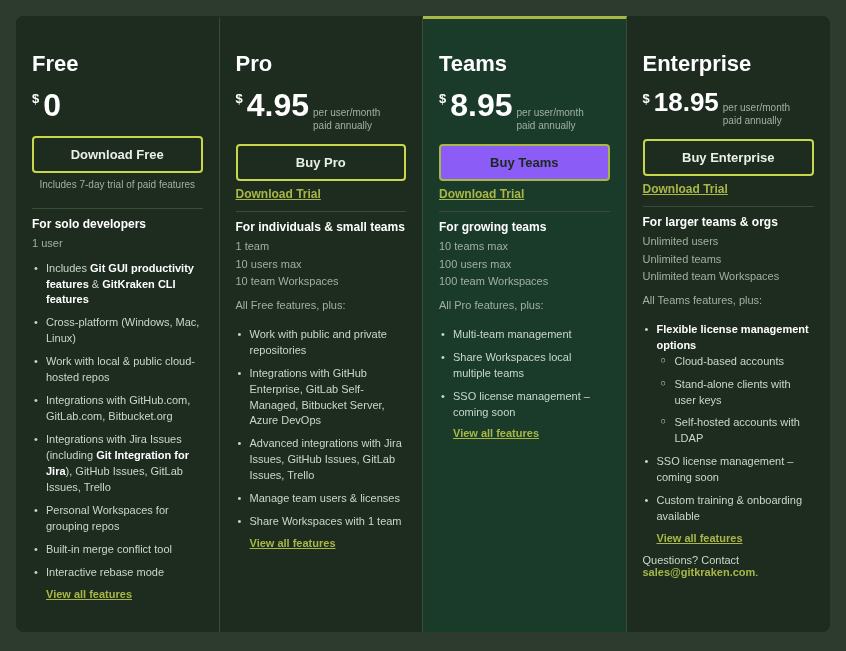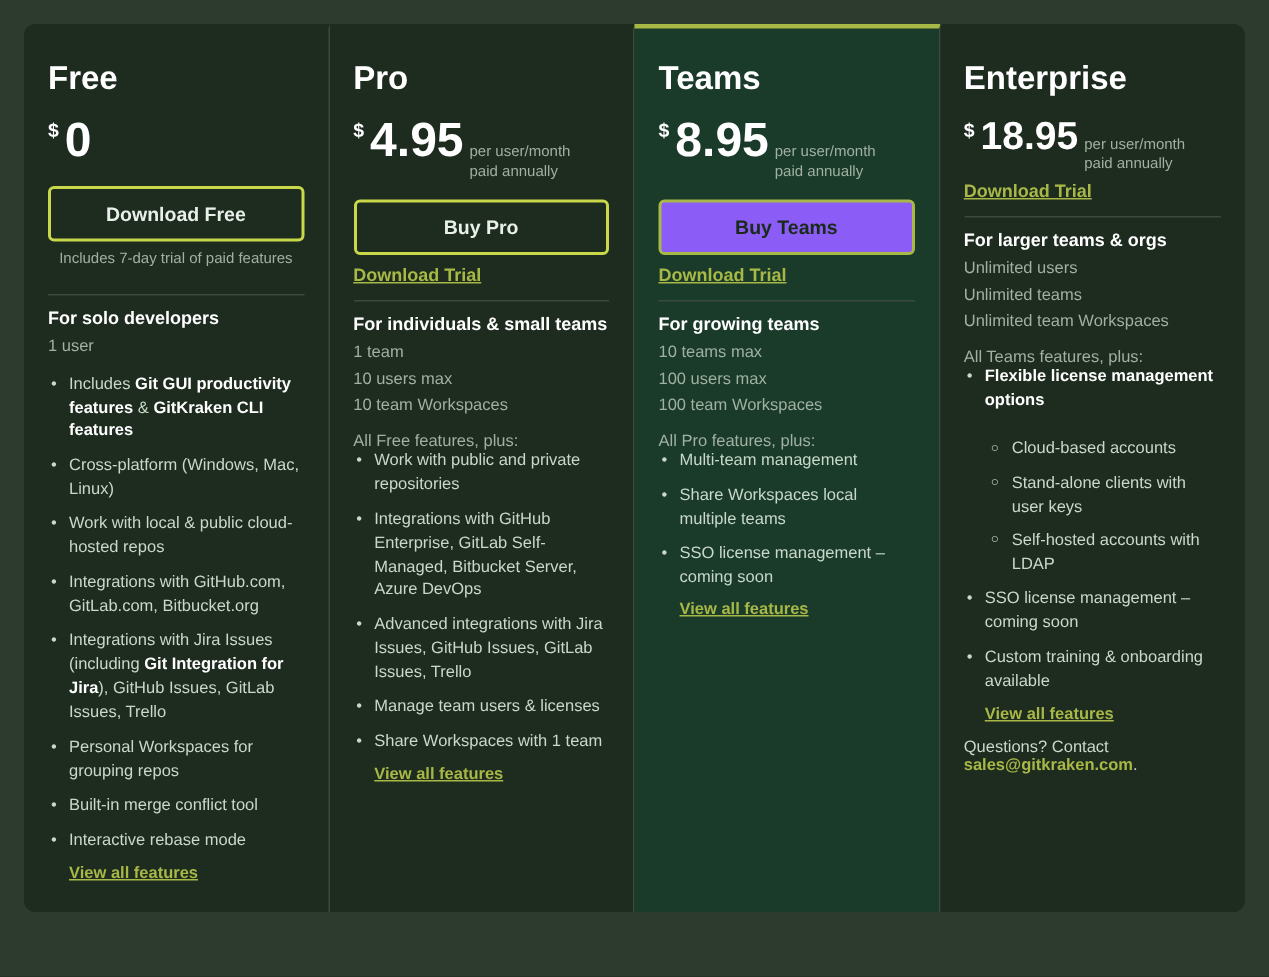--- a/index.html
+++ b/index.html
@@ -12,21 +12,21 @@
     }
     .pricing-grid {
       display: grid;
       grid-template-columns: repeat(4, 1fr);
       gap: 0;
       background: #1e2b1f;
       border-radius: 8px;
       overflow: hidden;
     }
     .plan-col {
-      padding: 20px 16px;
+      padding: 32px 16px;
       border-right: 1px solid #3a4a3b;
       position: relative;
     }
     .plan-col:last-child { border-right: none; }
     .plan-col.highlighted {
       background: #1a3a2a;
       border-top: 3px solid #a8b846;
     }
     .plan-col:not(.highlighted) {
       background: #1e2b1f;
@@ -109,21 +109,21 @@
     }
     .audience-details {
       font-size: 11px;
       color: #a0b0a1;
       line-height: 1.6;
       margin-bottom: 8px;
     }
     .features-label {
       font-size: 11px;
       color: #a0b0a1;
-      margin-bottom: 0;
+      margin-bottom: 16px;
     }
     .features-list {
       list-style: none;
       padding: 0;
     }
     .features-list li {
       font-size: 11px;
       color: #c8d8c9;
       line-height: 1.45;
       margin-bottom: 7px;
@@ -134,21 +134,21 @@
       content: '•';
       position: absolute;
       left: 2px;
       color: #c8d8c9;
     }
     .features-list li b, .features-list li strong {
       font-weight: 700;
       color: #fff;
     }
     .features-list.sub-list {
-      margin-top: 16px;
+      margin-top: 0;
     }
     .features-list.sub-list li {
       padding-left: 18px;
     }
     .features-list.sub-list li::before {
       content: '○';
       font-size: 9px;
       left: 4px;
     }
     .view-all-link {
@@ -252,20 +252,21 @@
     <span class="view-all-link">View all features</span>
   </div>
 
   <div class="plan-col">
     <div class="plan-name">Enterprise</div>
     <div class="price-row">
       <span class="price-dollar">$</span>
       <span class="price-amount" style="font-size:26px;">18.95</span>
       <span class="price-meta">per user/month<br>paid annually</span>
     </div>
+    <button class="btn-primary">Buy Enterprise</button>
     <a class="trial-link">Download Trial</a>
     <hr class="divider">
     <div class="audience-label">For larger teams &amp; orgs</div>
     <div class="audience-details">Unlimited users<br>Unlimited teams<br>Unlimited team Workspaces</div>
     <div class="features-label">All Teams features, plus:</div>
     <ul class="features-list">
       <li>
         <b>Flexible license management options</b>
         <ul class="features-list sub-list">
           <li>Cloud-based accounts</li>

